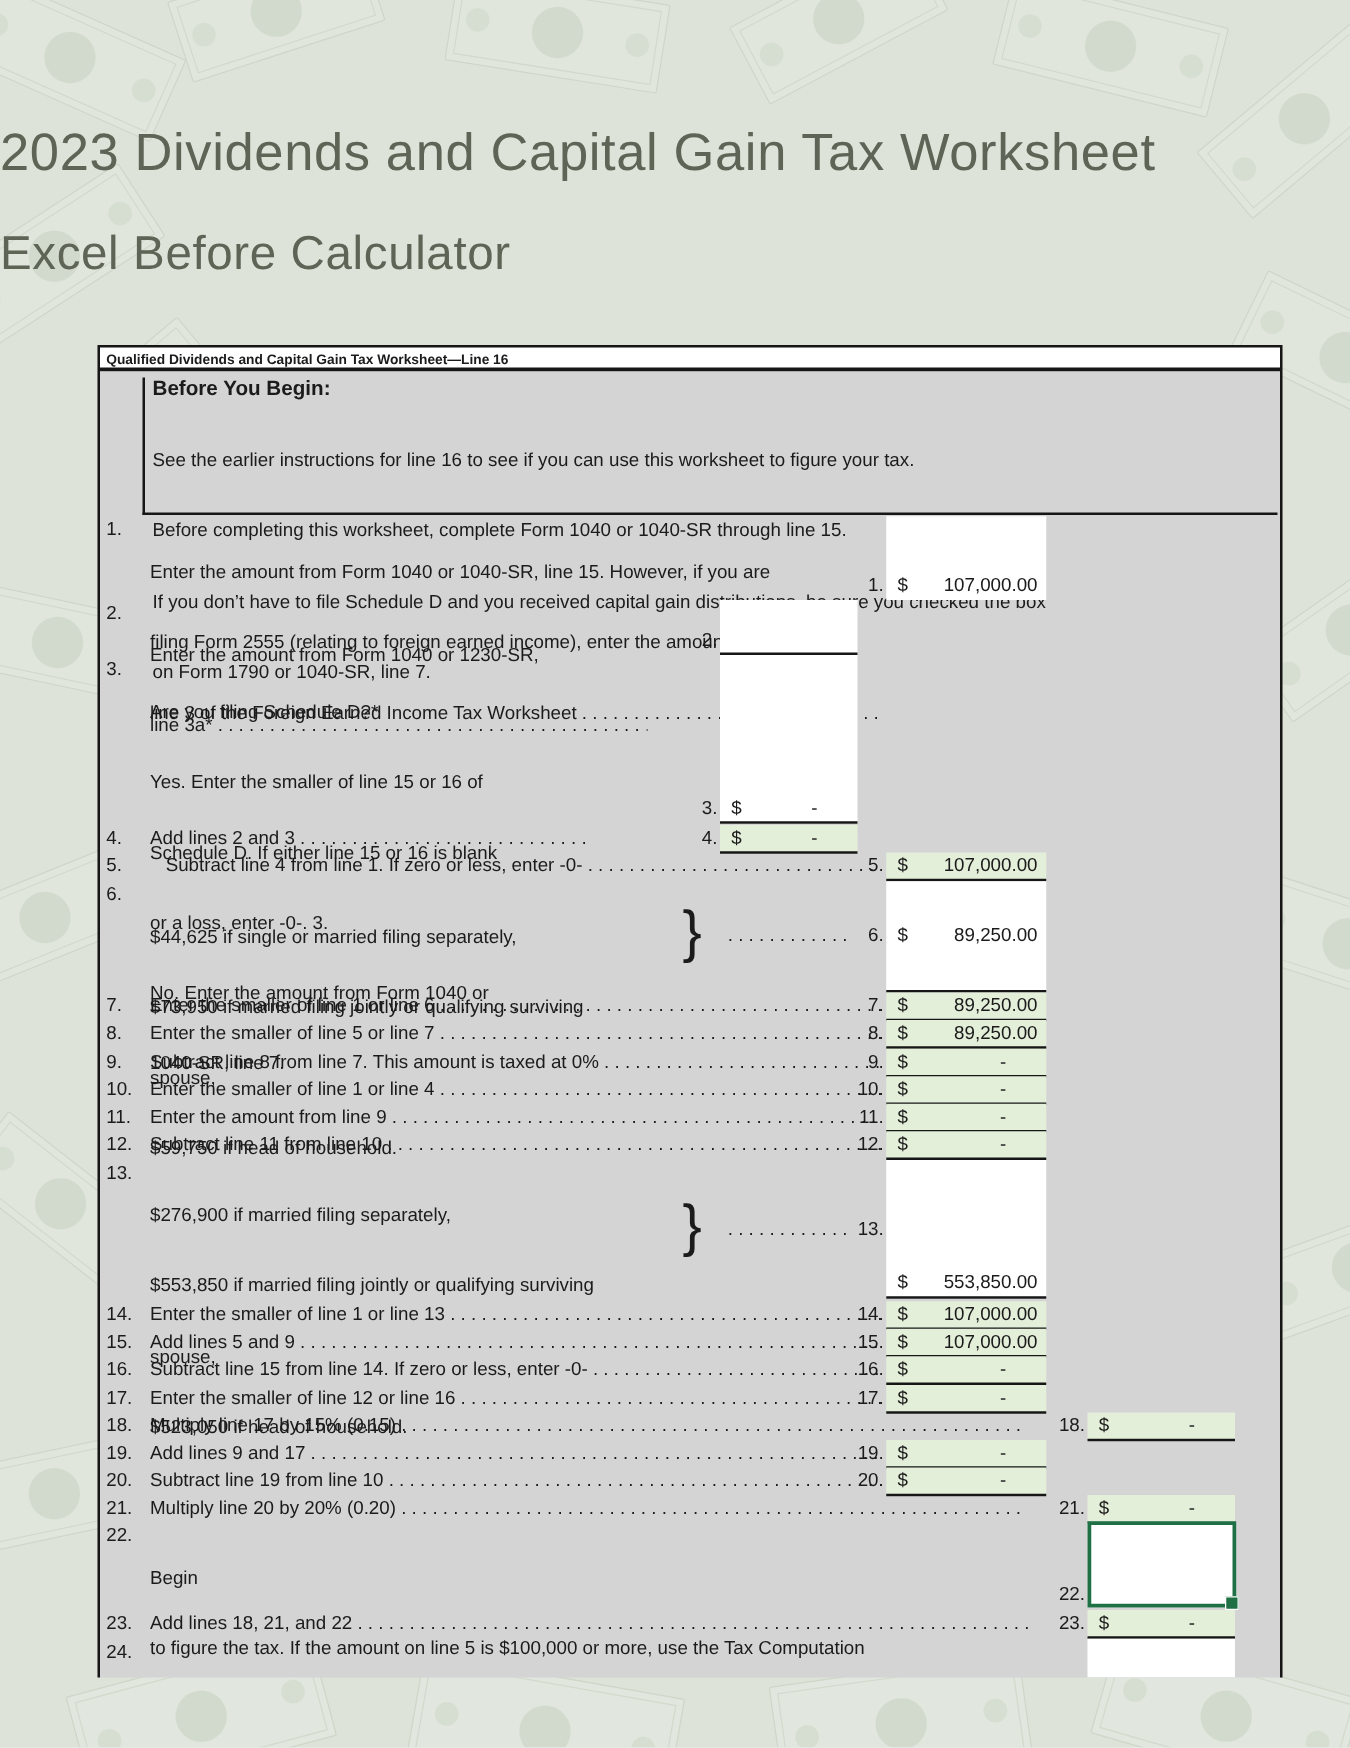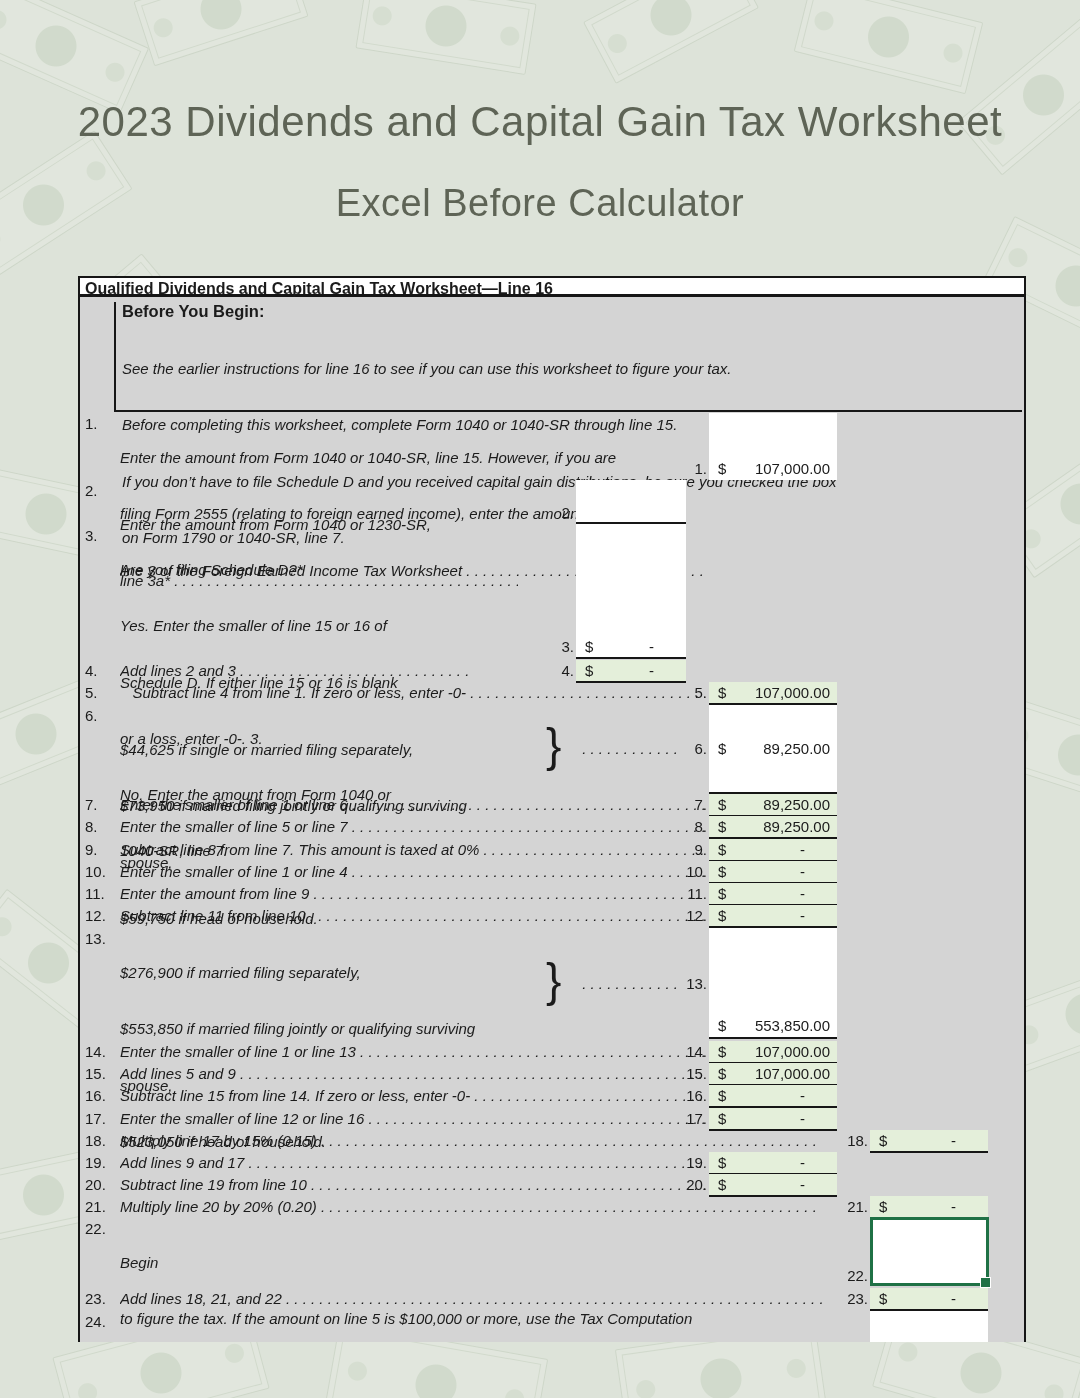--- a/index.html
+++ b/index.html
@@ -8,38 +8,38 @@
 
   
   .bills{position:absolute;inset:0;z-index:0;}
   .bill{position:absolute;background:#e4e9e0;border:1px solid #c6d0c0;border-radius:2px;opacity:.65;
         background-image:radial-gradient(circle at 50% 50%, #ccd6c6 0 20px, transparent 21px),
                          radial-gradient(circle at 12% 50%, #d3dccd 0 9px, transparent 10px),
                          radial-gradient(circle at 88% 50%, #d3dccd 0 9px, transparent 10px);}
   .bill:after{content:"";position:absolute;inset:5px;border:1px solid #ccd5c6;}
 
   
-  .title1,.title2{position:absolute;left:0;width:100%;text-align:center;color:#5e6456;z-index:1;
+  .title1,.title2{position:absolute;left:0;width:100%;text-align:left;color:#5e6456;z-index:1;
         letter-spacing:.5px;font-weight:500;}
   .title1{top:98px;font-size:42px;}
   .title2{top:182px;font-size:38px;}
 
   
   .sheet{position:absolute;left:78px;top:276px;width:944px;height:1066px;background:#d4d4d4;
         border-left:2px solid #161616;border-right:2px solid #161616;overflow:hidden;z-index:2;
         color:#1b1b1b;font-size:15px;}
   .hdr{position:absolute;left:0;top:0;width:100%;height:21px;background:#fff;border-top:2px solid #161616;
-        border-bottom:3px solid #161616;font-weight:bold;font-size:16px;line-height:21px;padding-left:5px;
+        border-bottom:3px solid #161616;font-weight:bold;font-size:11px;line-height:21px;padding-left:5px;
         box-sizing:border-box;}
   .byb{position:absolute;left:34px;top:26px;width:908px;height:110px;border-left:2px solid #161616;
         border-bottom:2px solid #161616;box-sizing:border-box;}
   .bh{position:absolute;left:6px;top:0px;font-weight:bold;font-size:16.5px;}
   .byb .t{left:6px;top:22px;}
 
-  .t{position:absolute;white-space:pre;overflow:hidden;font-style:italic;}
+  .t{position:absolute;white-space:pre;overflow:hidden;}
   .t span{display:block;height:22.3px;line-height:22.3px;}
   .num{position:absolute;left:5px;width:30px;line-height:22.3px;}
   .ref{position:absolute;width:44px;text-align:right;line-height:22.3px;}
 
   .cell{position:absolute;height:21px;}
   .g{background:#e4efda;}
   .ul{border-bottom:2px solid #161616;}
   .box{position:absolute;background:#ffffff;}
   .vrow{position:absolute;left:0;width:100%;height:22px;line-height:22px;}
   .cell .vrow{top:0;}

